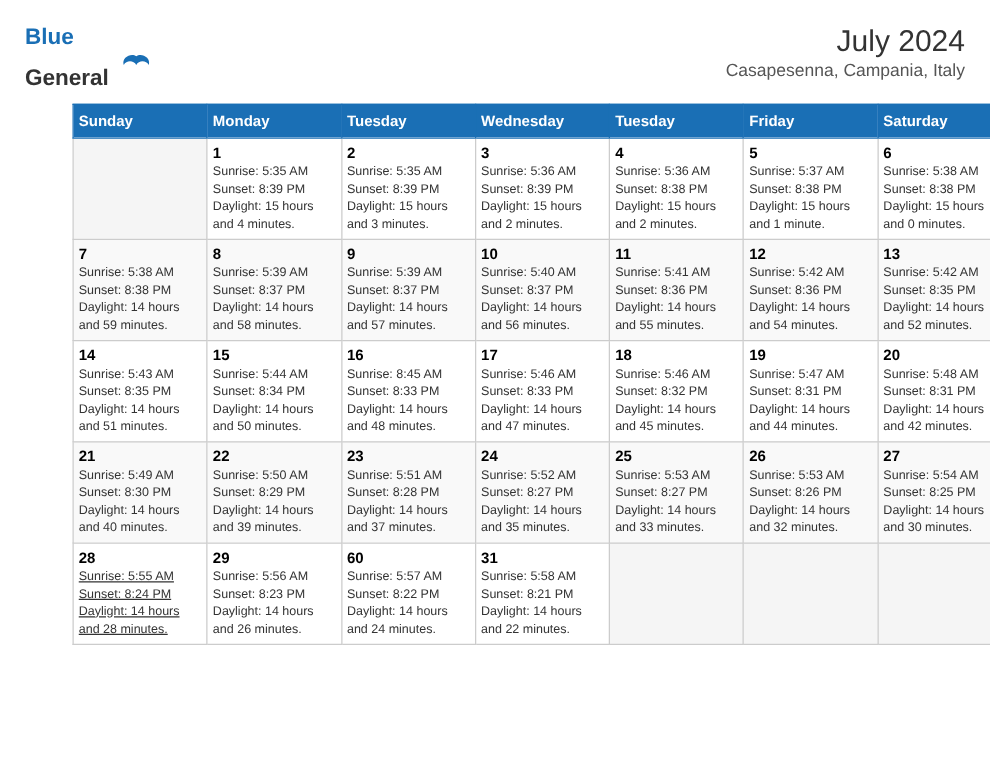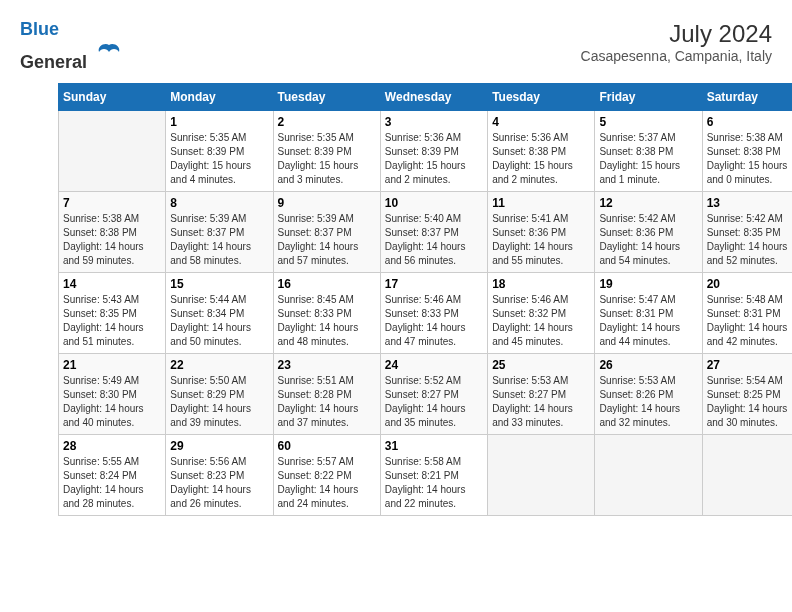--- a/index.html
+++ b/index.html
@@ -289,21 +289,21 @@
         <td>
           <span class="day-num">27</span>
           <div class="day-info" style="white-space: pre-line;">Sunrise: 5:54 AM
 Sunset: 8:25 PM
 Daylight: 14 hours and 30 minutes.</div>
         </td>
       </tr>
       <tr>
         <td>
           <span class="day-num">28</span>
-          <div class="day-info" style="white-space: pre-line;">Sunrise: 5:55 AM
+          <div class="day-info" style="white-space: pre-line; text-decoration: underline;">Sunrise: 5:55 AM
 Sunset: 8:24 PM
 Daylight: 14 hours and 28 minutes.</div>
         </td>
         <td>
           <span class="day-num">29</span>
           <div class="day-info" style="white-space: pre-line;">Sunrise: 5:56 AM
 Sunset: 8:23 PM
 Daylight: 14 hours and 26 minutes.</div>
         </td>
         <td>

